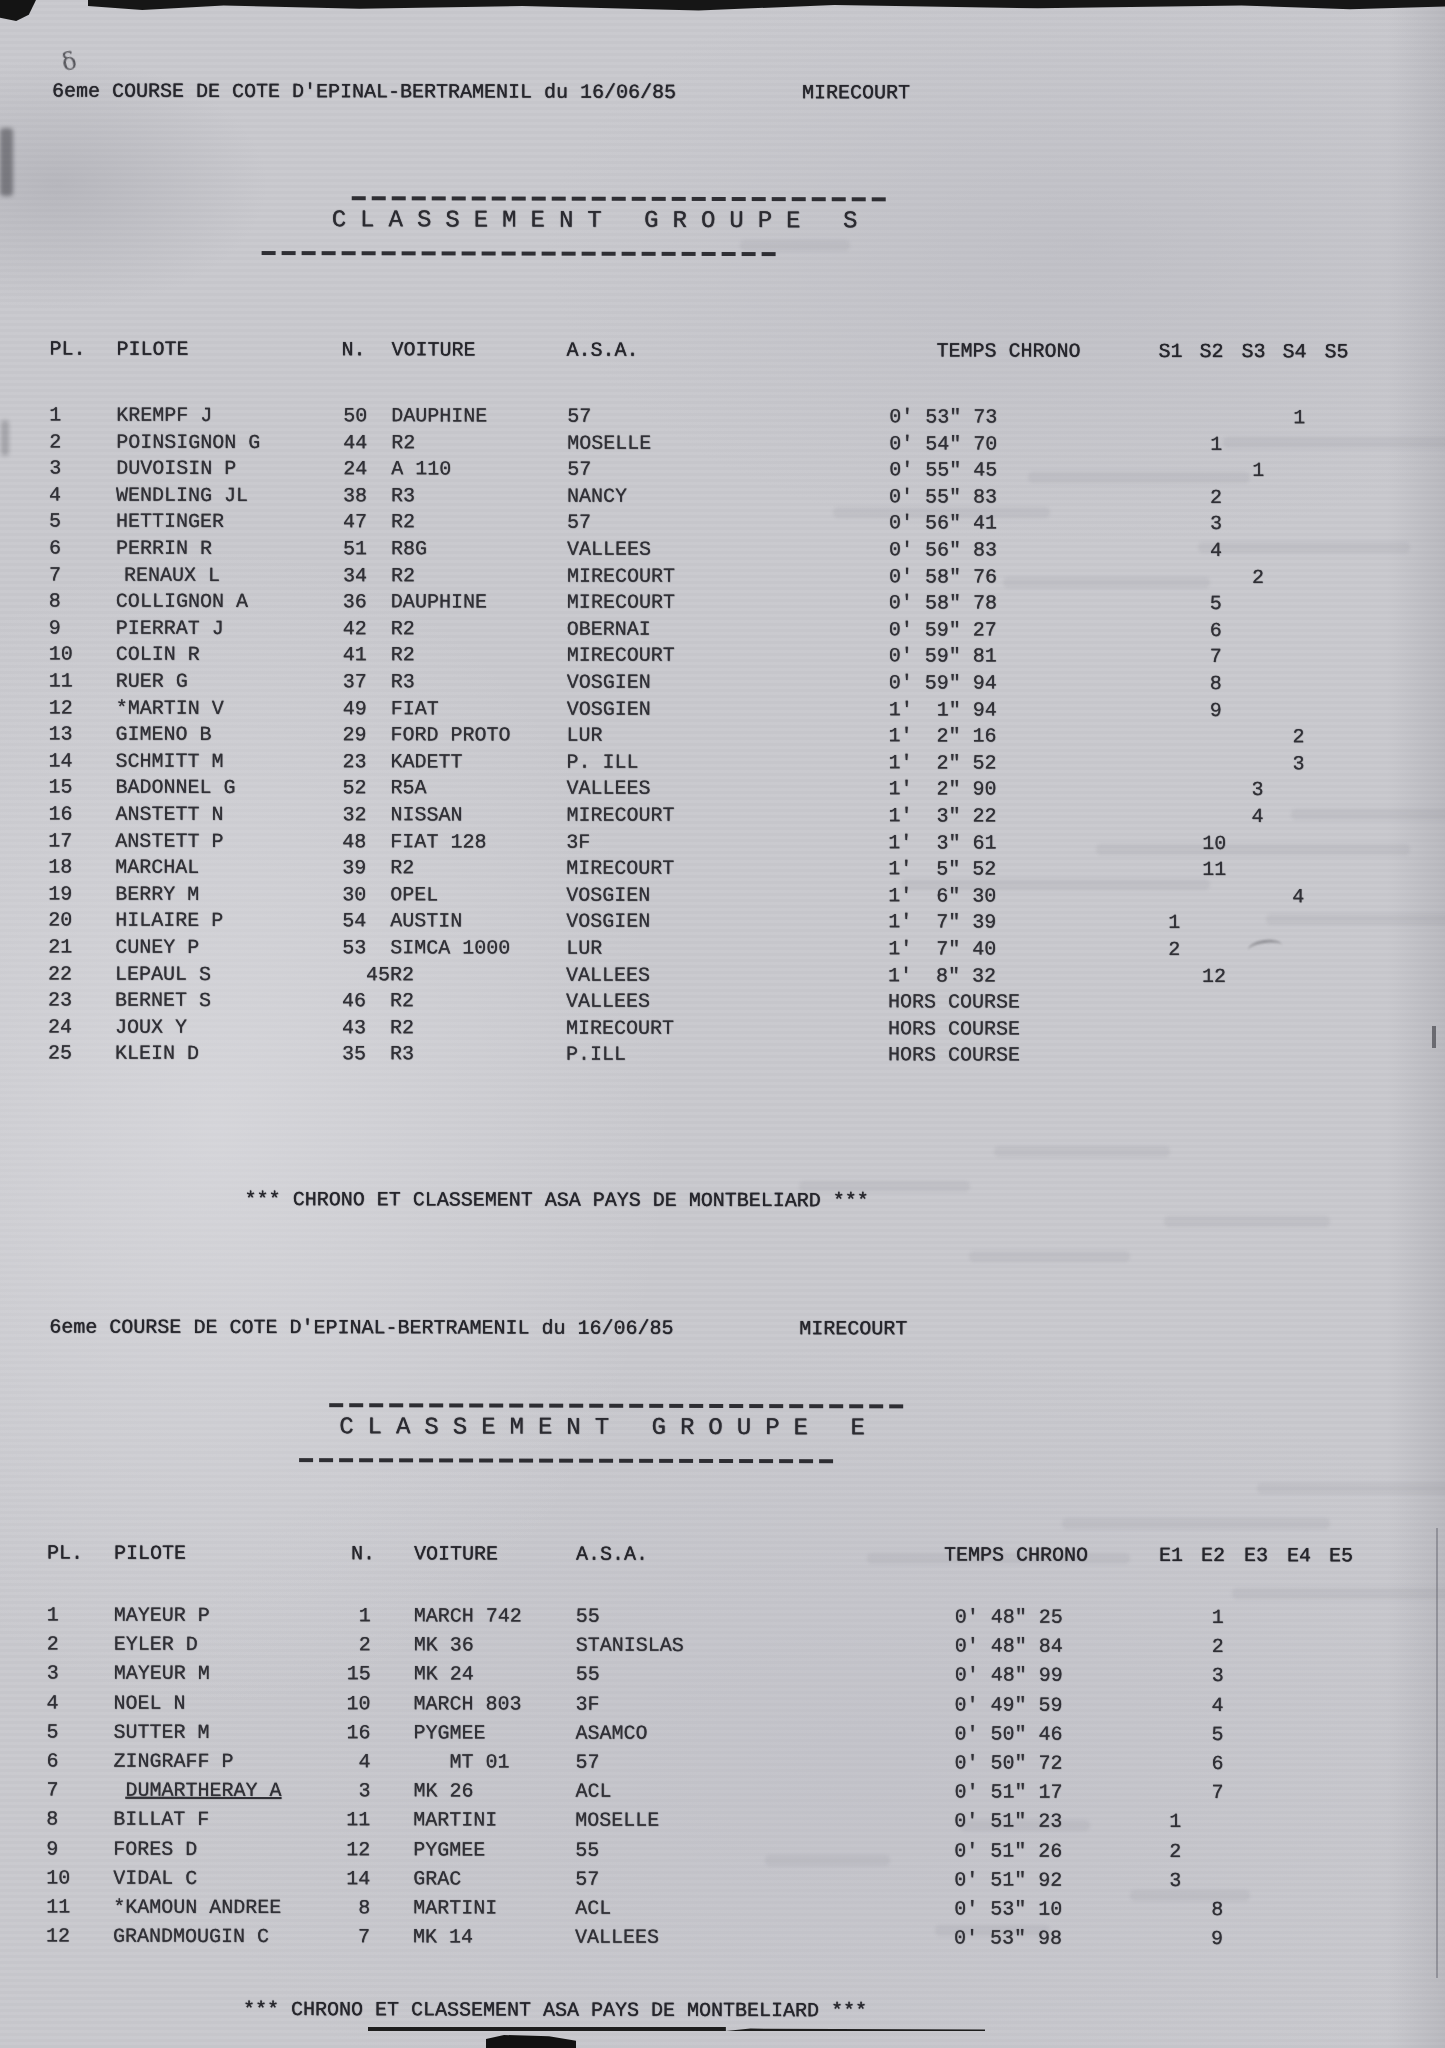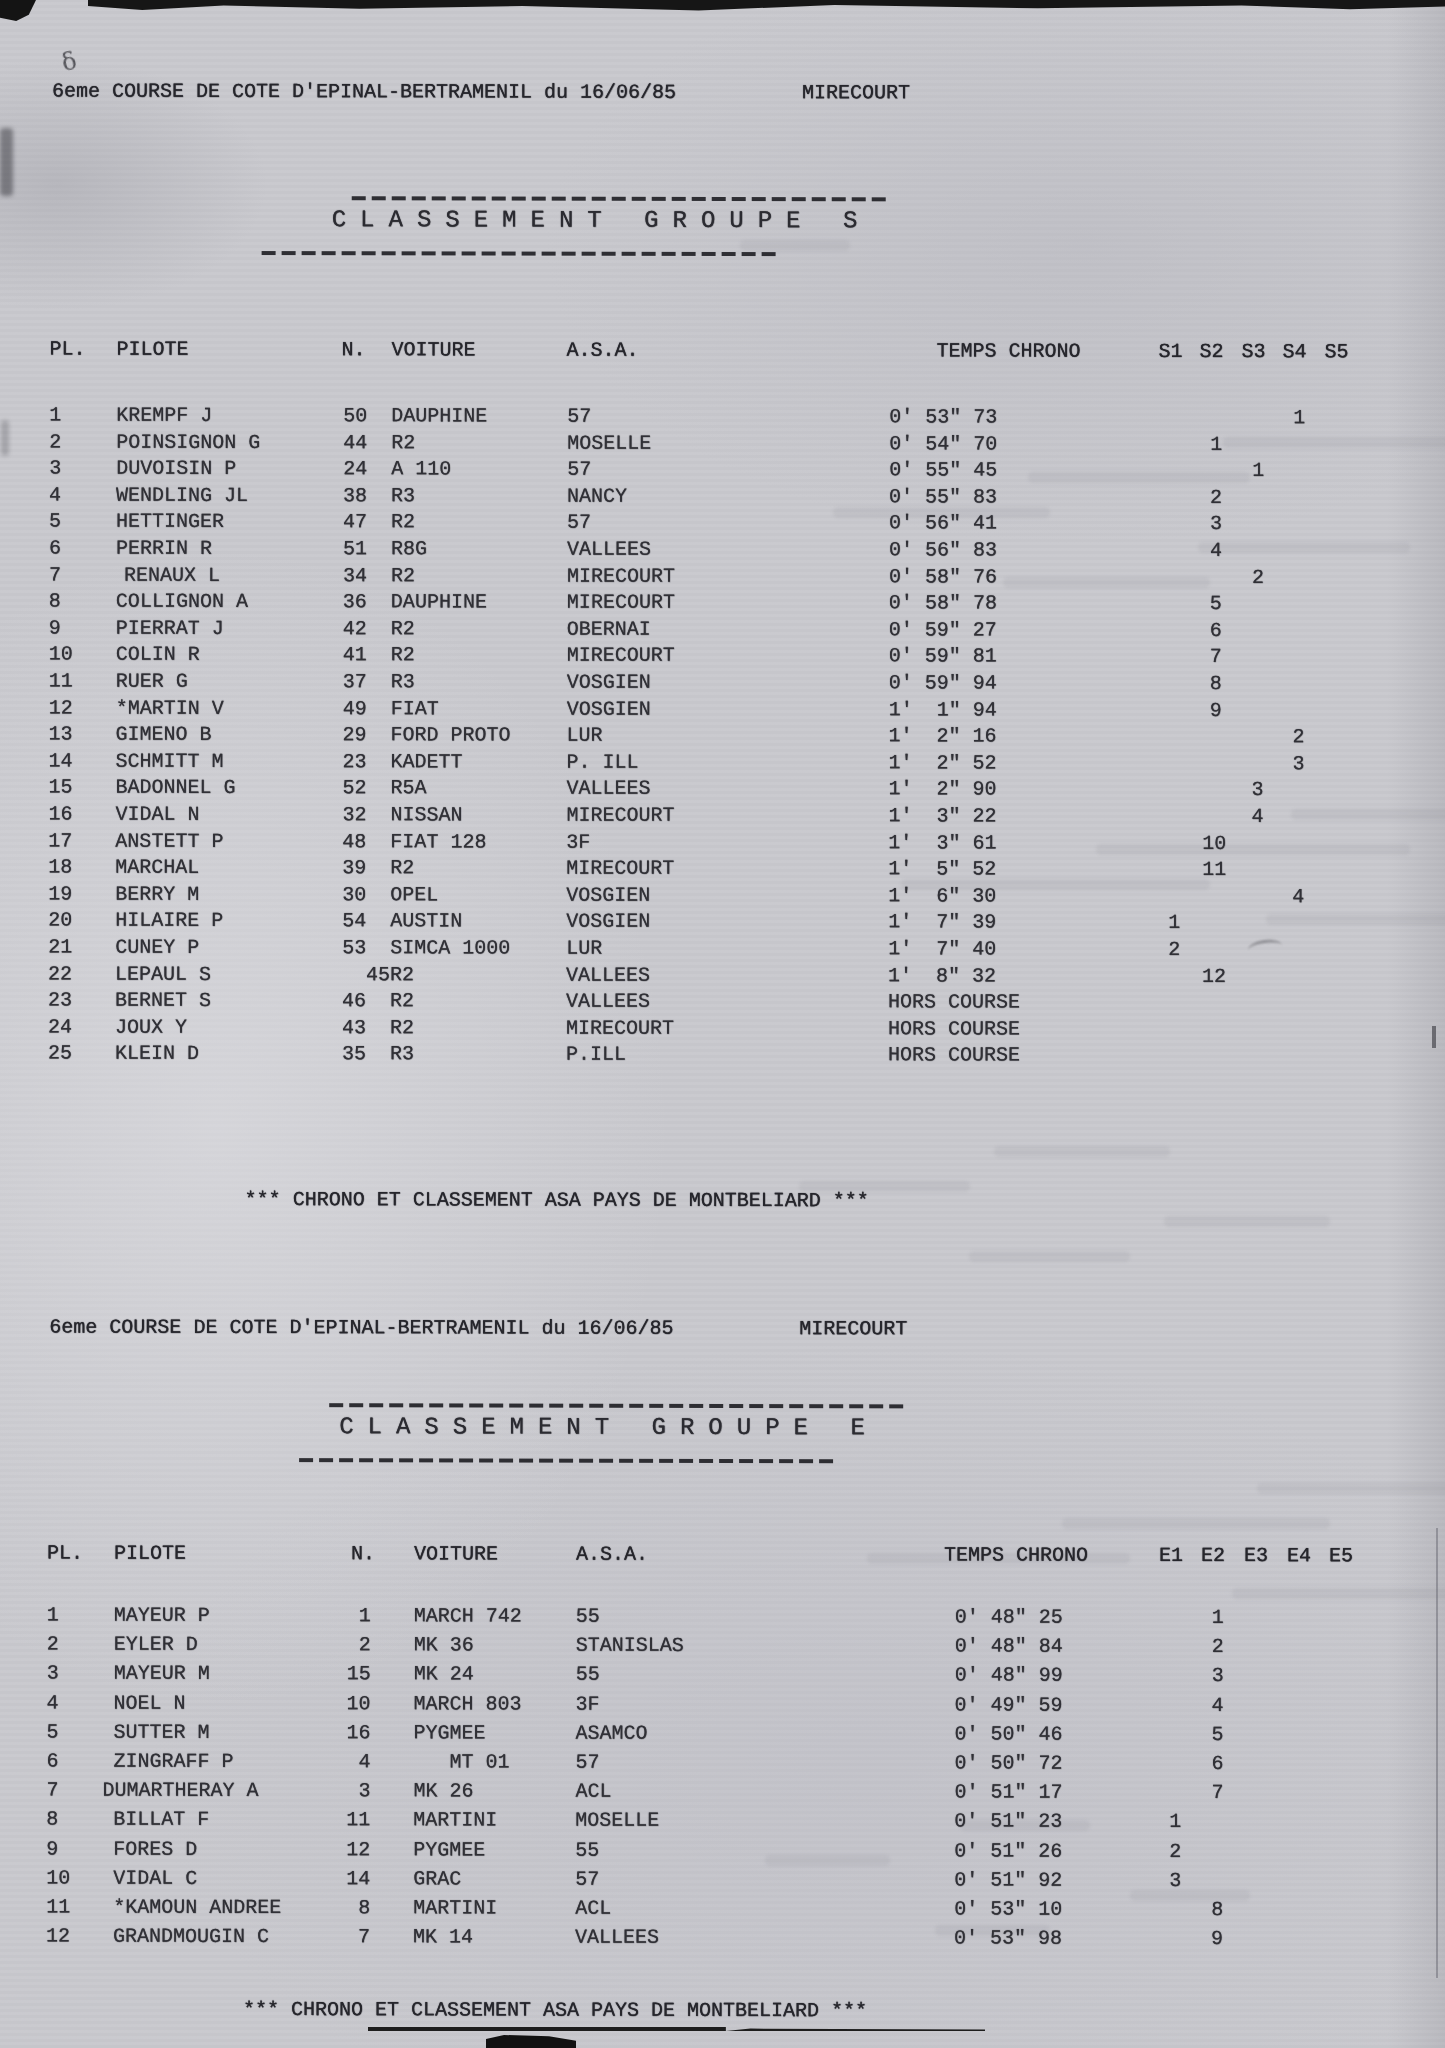--- a/index.html
+++ b/index.html
@@ -240,21 +240,21 @@
             <span class="txt" style="left: 48px;">15</span>
             <span class="txt" style="left: 115px;">BADONNEL G</span>
             <span class="txt" style="left: 342px;">52</span>
             <span class="txt" style="left: 390px;">R5A</span>
             <span class="txt" style="left: 566px;">VALLEES</span>
             <span class="txt" style="left: 888px;">1'  2" 90</span>
             <span class="txt" style="left: 1251px;">3</span>
           </div>
           <div class="row" style="top: 399px;">
             <span class="txt" style="left: 48px;">16</span>
-            <span class="txt" style="left: 115px;">VIDAL N</span>
+            <span class="txt" style="left: 115px;">ANSTETT N</span>
             <span class="txt" style="left: 342px; text-align: right;">32</span>
             <span class="txt" style="left: 390px;">NISSAN</span>
             <span class="txt" style="left: 566px;">MIRECOURT</span>
             <span class="txt" style="left: 888px;">1'  3" 22</span>
             <span class="txt" style="left: 1251px;">4</span>
           </div>
           <div class="row" style="top: 426px;">
             <span class="txt" style="left: 48px;">17</span>
             <span class="txt" style="left: 115px;">ANSTETT P</span>
             <span class="txt" style="left: 342px;">48</span>
@@ -409,21 +409,21 @@
             <span class="txt" style="left: 48px;">6</span>
             <span class="txt" style="left: 115px;">ZINGRAFF P</span>
             <span class="txt" style="left: 360px;">4</span>
             <span class="txt" style="left: 415px; margin-left: 36px;">MT 01</span>
             <span class="txt" style="left: 577px;">57</span>
             <span class="txt" style="left: 956px;">0' 50" 72</span>
             <span class="txt" style="left: 1213px;">6</span>
           </div>
           <div class="row" style="top: 175px;">
             <span class="txt" style="left: 48px;">7</span>
-            <span class="txt" style="left: 104px;">DUMARTHERAY A</span>
+            <span class="txt" style="left: 127px; text-decoration: underline;">DUMARTHERAY A</span>
             <span class="txt" style="left: 360px;">3</span>
             <span class="txt" style="left: 415px;">MK 26</span>
             <span class="txt" style="left: 577px;">ACL</span>
             <span class="txt" style="left: 956px;">0' 51" 17</span>
             <span class="txt" style="left: 1213px;">7</span>
           </div>
           <div class="row" style="top: 204px;">
             <span class="txt" style="left: 48px;">8</span>
             <span class="txt" style="left: 115px;">BILLAT F</span>
             <span class="txt" style="left: 348px;">11</span>

